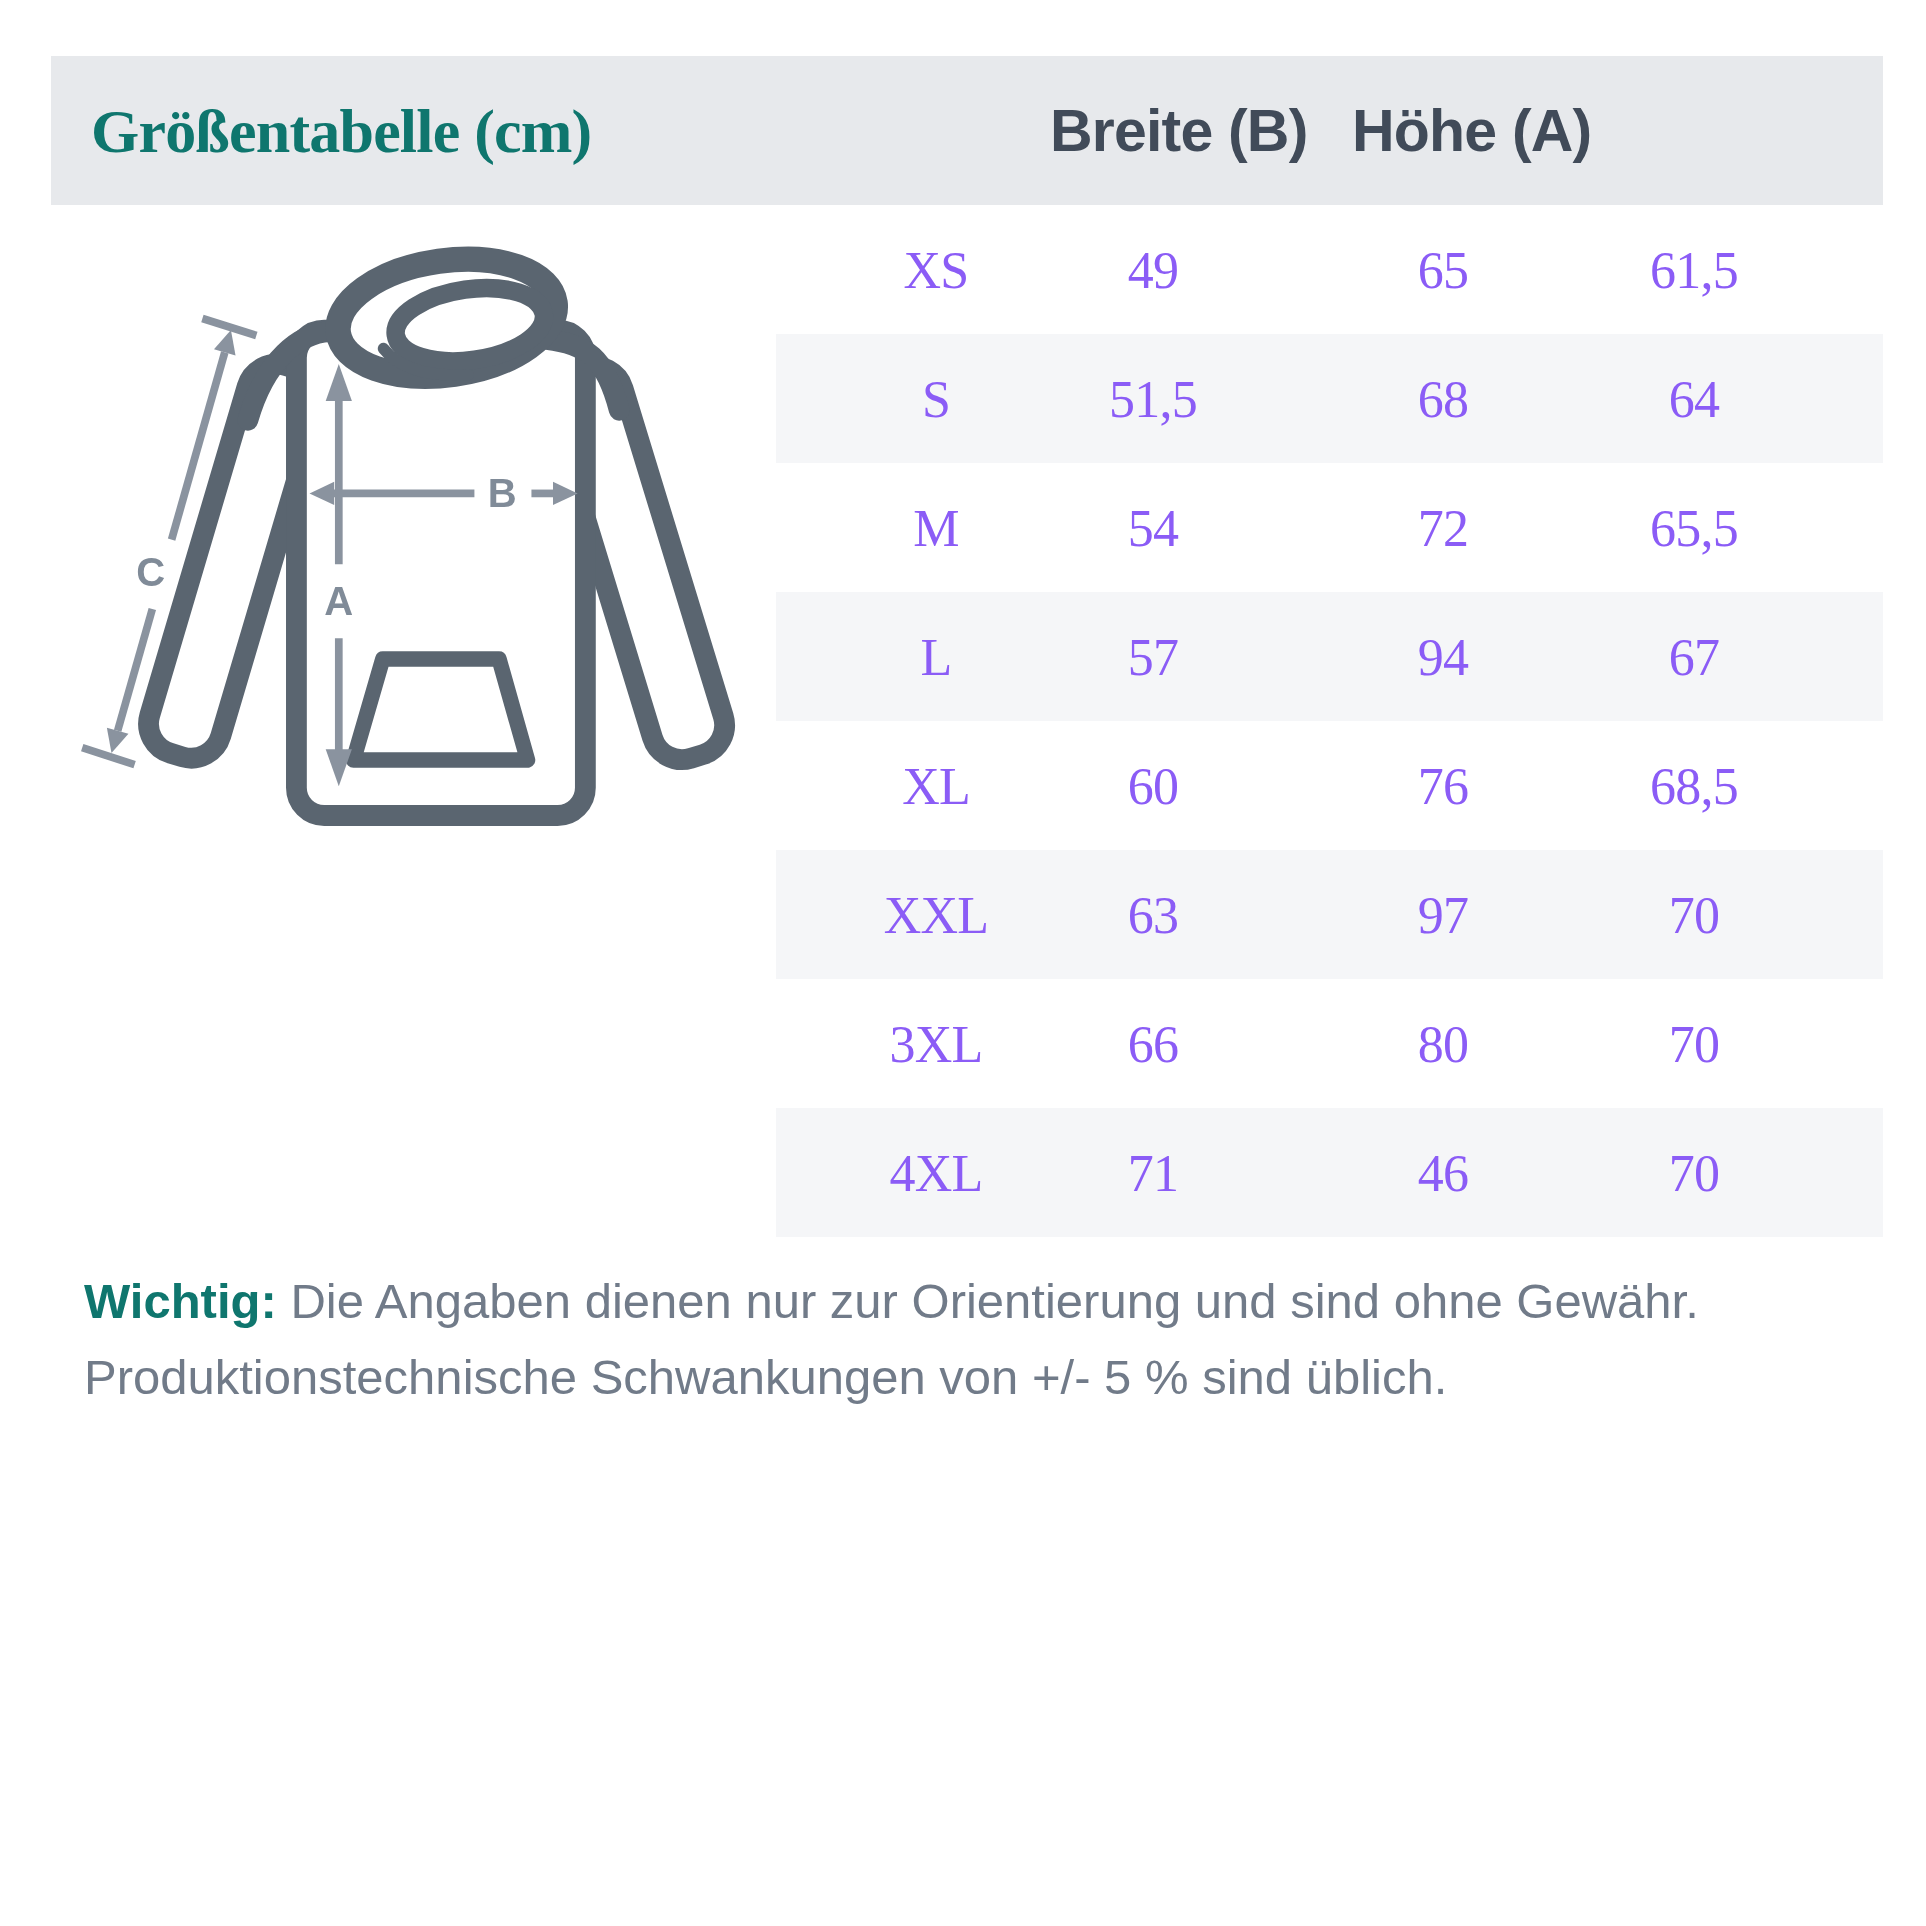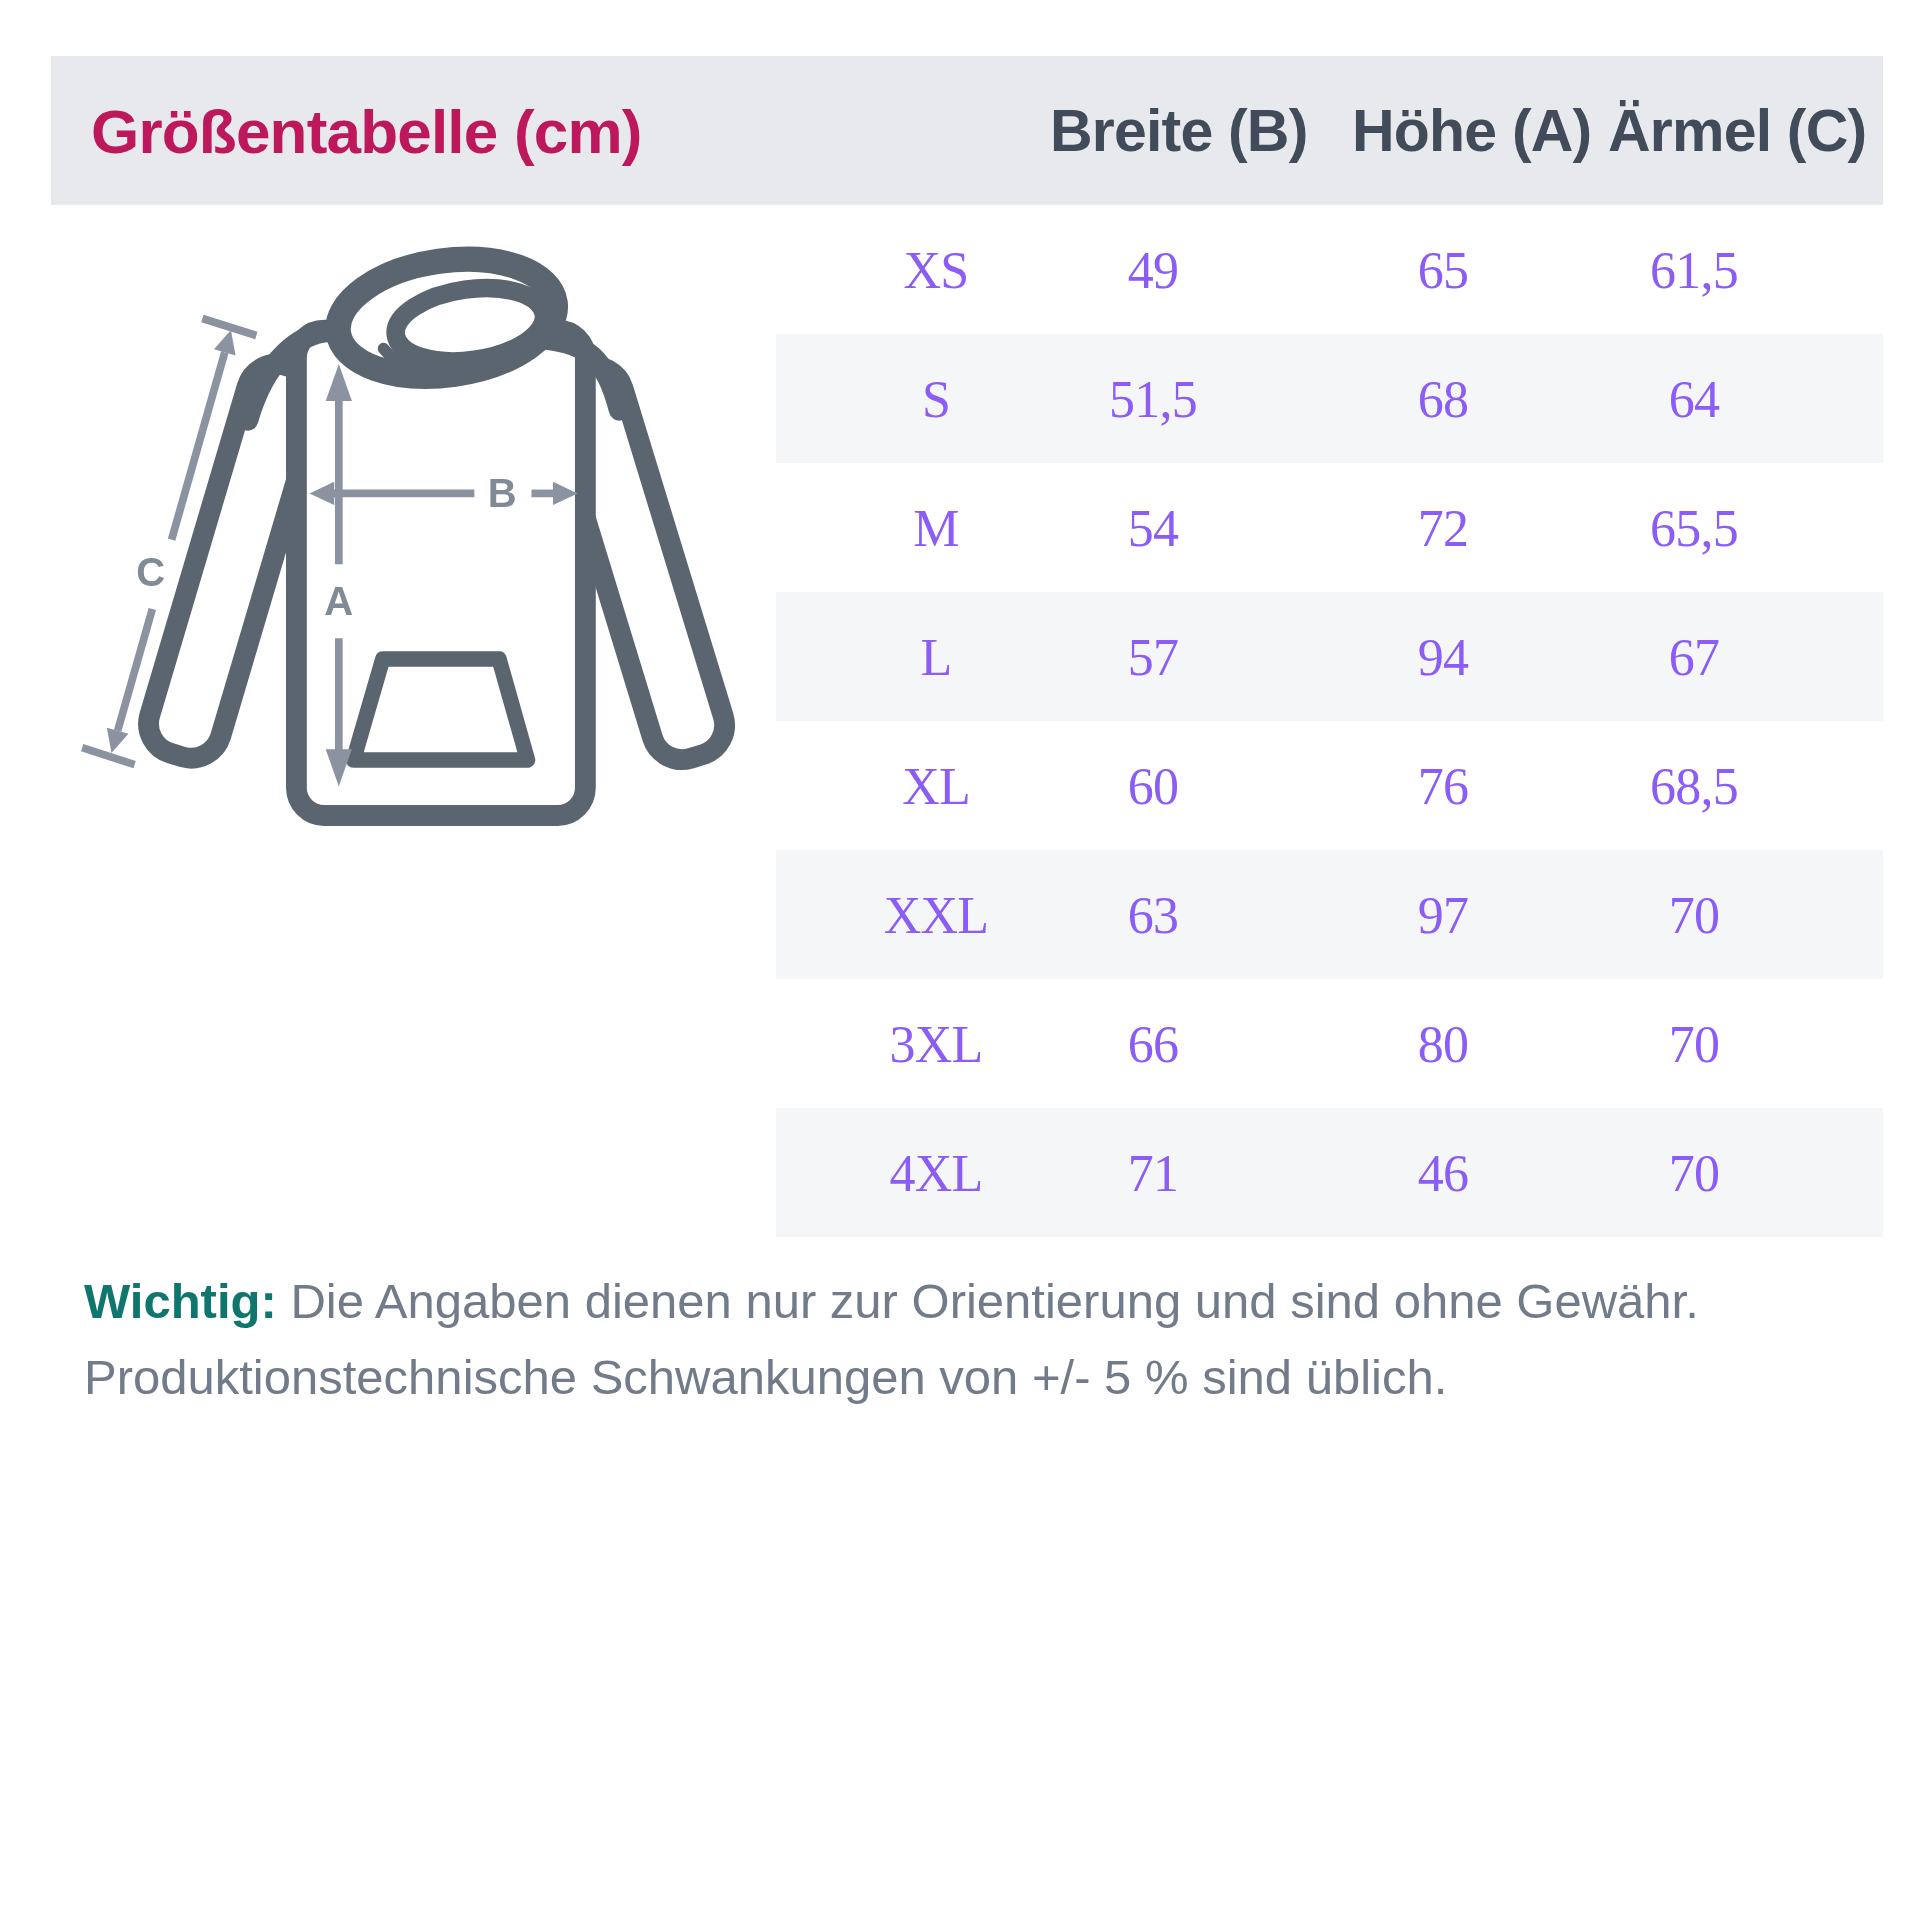--- a/index.html
+++ b/index.html
@@ -9,21 +9,21 @@
   }
   .abs{position:absolute;}
 
   
   .header-bar{
     left:51px;top:56px;width:1832px;height:149px;
     background:#e7e9ec;display:flex;align-items:center;
   }
   .title{
     position:absolute;left:40px;top:50%;transform:translateY(-50%);
-    font-size:62px;font-weight:bold;color:#be185d;white-space:nowrap;letter-spacing:-0.8px;
+    font-size:62px;font-weight:bold;color:#0f766e;white-space:nowrap;letter-spacing:-0.8px;font-family:Liberation Serif, serif;
   }
   .col-head{
     position:absolute;top:50%;transform:translateY(-50%);
     font-size:59px;font-weight:bold;color:#414b59;white-space:nowrap;letter-spacing:-0.8px;margin-left:40px;
   }
   .col-head.b{left:959px;}
   .col-head.a{left:1261px;}
   .col-head.c{left:1517px;}
 
   
@@ -49,21 +49,20 @@
   }
   .note b{font-weight:bold;color:#0f766e;}
 </style>
 </head>
 <body>
 
 <div class="abs header-bar">
   <div class="title">Größentabelle (cm)</div>
   <div class="col-head b">Breite (B)</div>
   <div class="col-head a">Höhe (A)</div>
-  <div class="col-head c">Ärmel (C)</div>
 </div>
 
 <svg class="abs hoodie" viewBox="0 0 950 850" xmlns="http://www.w3.org/2000/svg">
   <g fill="#ffffff" stroke="#5a6570" stroke-width="27" stroke-linejoin="round" stroke-linecap="round">
     <g transform="translate(310,225) rotate(16.5)">
       <rect x="-48" y="-30" width="96" height="525" rx="40"></rect>
     </g>
     <g transform="translate(700,228) rotate(-17)">
       <rect x="-48" y="-30" width="96" height="525" rx="40"></rect>
     </g>

